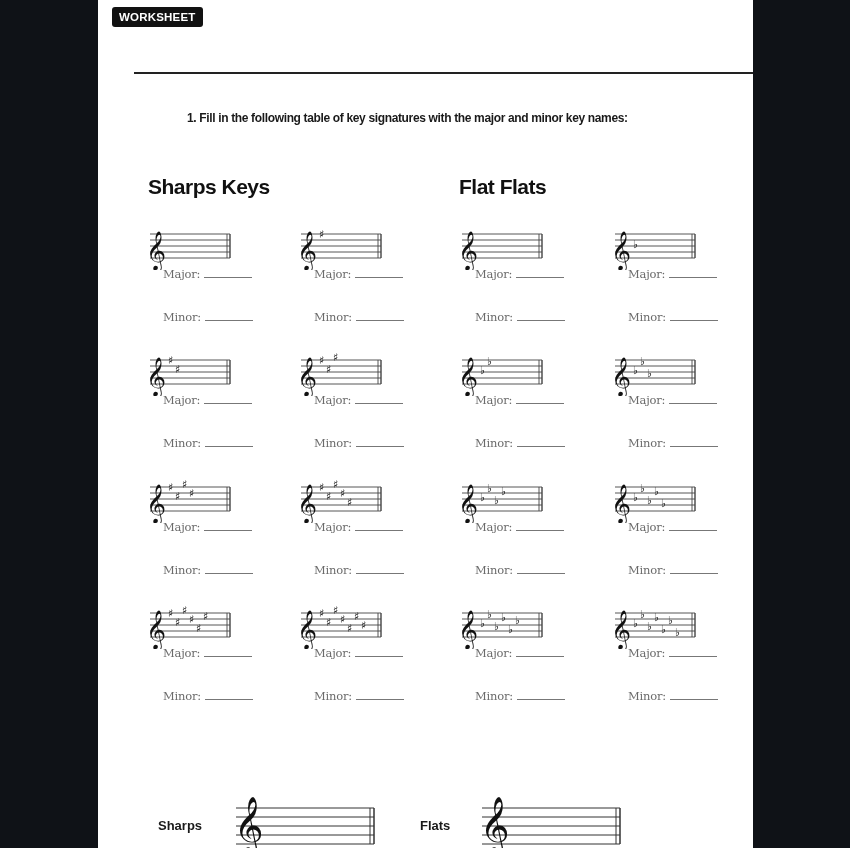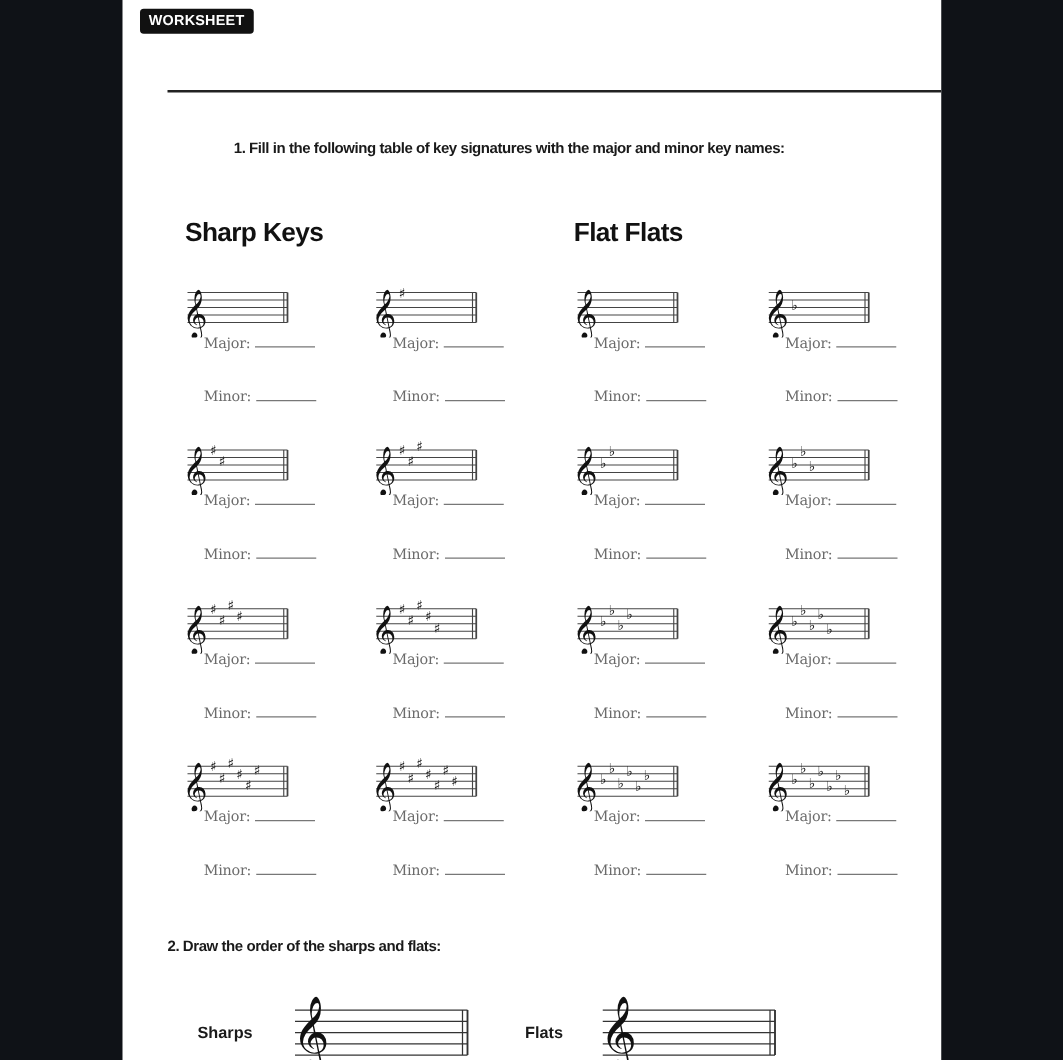--- a/index.html
+++ b/index.html
@@ -71,21 +71,21 @@
   </style>
 </head>
 <body>
 
 <div class="page">
   <div class="badge">WORKSHEET</div>
   <div class="title-rule"></div>
 
   <div class="q1">1.  Fill in the following table of key signatures with the major and minor key names:</div>
 
-  <div class="section-head" style="left:50px">Sharp Keys</div>
+  <div class="section-head" style="left:50px">Sharps Keys</div>
   <div class="section-head" style="left:361px">Flat Flats</div>
 
   <div id="grid">
       <div class="cell" style="left: 42px; top: 222px;">
         <svg width="96" height="48">
           <g stroke="#444" stroke-width="0.9">
             <line x1="10" y1="12" x2="90" y2="12"></line>
             <line x1="10" y1="18" x2="90" y2="18"></line>
             <line x1="10" y1="24" x2="90" y2="24"></line>
             <line x1="10" y1="30" x2="90" y2="30"></line>
@@ -389,21 +389,20 @@
           <text x="49" y="20" font-family="DejaVu Sans, sans-serif" font-size="11" fill="#111">♭</text>
           <text x="56" y="32" font-family="DejaVu Sans, sans-serif" font-size="11" fill="#111">♭</text>
           <text x="63" y="23" font-family="DejaVu Sans, sans-serif" font-size="11" fill="#111">♭</text>
           <text x="70" y="35" font-family="DejaVu Sans, sans-serif" font-size="11" fill="#111">♭</text>
         </svg>
         <div class="lbl" style="top:45px"><span>Major:</span><span class="blank"></span></div>
         <div class="lbl" style="top:88px"><span>Minor:</span><span class="blank"></span></div>
       </div>
     </div>
 
-  <div class="q2">2. Draw the order of the sharps and flats:</div>
 
   <div class="order-label" style="left:60px">Sharps</div>
   <div class="order-staff" style="left:138px">
     <svg width="140" height="70">
       <g stroke="#333" stroke-width="1">
         <line x1="0" y1="28" x2="138" y2="28"></line>
         <line x1="0" y1="37" x2="138" y2="37"></line>
         <line x1="0" y1="46" x2="138" y2="46"></line>
         <line x1="0" y1="55" x2="138" y2="55"></line>
         <line x1="0" y1="64" x2="138" y2="64"></line>

